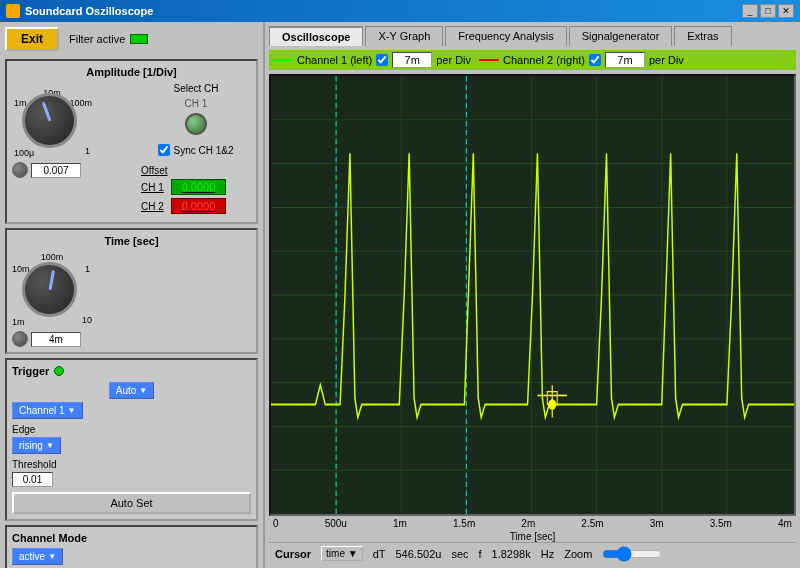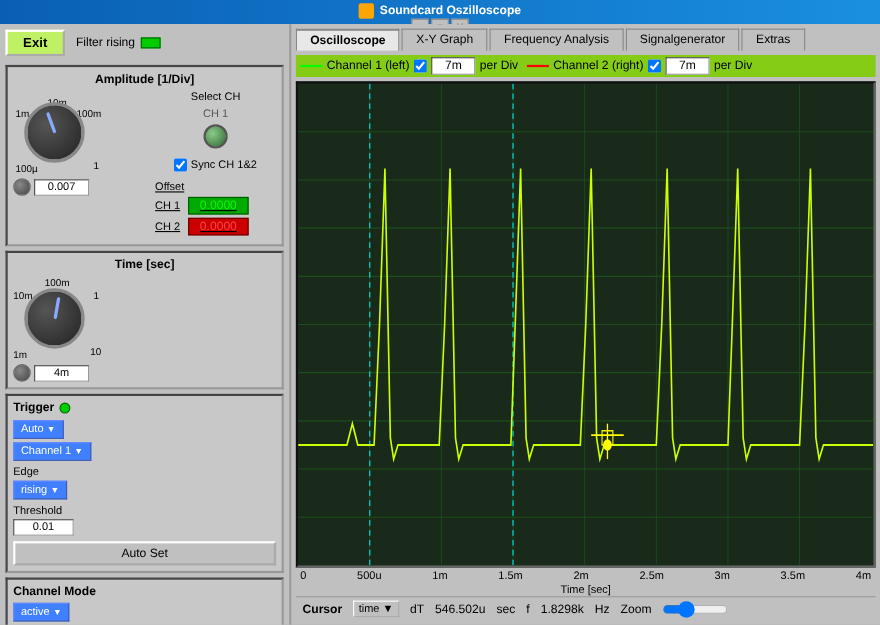--- a/index.html
+++ b/index.html
@@ -14,21 +14,20 @@
 
     
     .title-bar {
       background: linear-gradient(to right, #0a5fb4, #1a8fe0);
       color: white;
       padding: 3px 6px;
       display: flex;
       align-items: center;
       justify-content: space-between;
       height: 22px;
-      flex-direction: column;
     }
     .title-bar-left { display: flex; align-items: center; gap: 5px; font-size: 11px; font-weight: bold; }
     .title-icon { width: 14px; height: 14px; background: #ffa500; border-radius: 2px; }
     .title-controls { display: flex; gap: 2px; }
     .title-btn {
       width: 16px; height: 14px;
       background: #c0c0c0;
       border: 1px solid #888;
       display: flex; align-items: center; justify-content: center;
       font-size: 9px; cursor: pointer; color: black;
@@ -53,21 +52,21 @@
     }
 
     .top-controls {
       display: flex;
       align-items: center;
       gap: 10px;
       margin-bottom: 4px;
     }
 
     .exit-btn {
-      background: #bef264;
+      background: #eab308;
       border: 2px outset #fff;
       padding: 3px 14px;
       font-size: 12px;
       font-weight: bold;
       cursor: pointer;
     }
 
     .filter-active {
       display: flex;
       align-items: center;
@@ -391,21 +390,21 @@
   </div>
 </div>
 
 <div class="main-container">
 
   <div class="left-panel">
 
     <div class="top-controls">
       <button class="exit-btn">Exit</button>
       <div class="filter-active">
-        <span>Filter rising</span>
+        <span>Filter active</span>
         <div class="filter-led"></div>
       </div>
     </div>
 
     <div class="section-box">
       <div class="section-title">Amplitude [1/Div]</div>
       <div class="two-col">
         <div class="col-left">
           <div class="knob-container" style="position:relative; width:80px; height:75px;">
             <div style="position:absolute; top:5px; left:50%; transform:translateX(-50%); font-size:9px;">10m</div>
@@ -462,42 +461,42 @@
 
     </div>
 
     <div class="trigger-section">
       <div class="trigger-title-row">
         <span style="font-weight:bold; font-size:11px;">Trigger</span>
         <div class="trigger-led"></div>
       </div>
       <div style="display:flex; gap:8px;">
         <div style="flex:1;">
-          <div class="trigger-dropdown" style="margin-bottom:3px;">
+          <div class="trigger-dropdown" style="margin-bottom:3px;justify-content:center;">
             <button class="dropdown-btn">
               <span>Auto</span>
               <span class="dropdown-arrow">▼</span>
             </button>
           </div>
           <div class="trigger-dropdown" style="margin-bottom:5px;">
             <button class="dropdown-btn">
               <span>Channel 1</span>
               <span class="dropdown-arrow">▼</span>
             </button>
           </div>
           <div style="font-size:10px; margin-bottom:2px;">Edge</div>
           <div class="trigger-dropdown" style="margin-bottom:5px;">
             <button class="dropdown-btn">
               <span>rising</span>
               <span class="dropdown-arrow">▼</span>
             </button>
           </div>
           <div style="font-size:10px; margin-bottom:2px;">Threshold</div>
           <div class="threshold-row">
-            <input class="small-input" type="text" style="width: 55px;" value="0.01">
+            <input class="small-input" type="text" style="width: 41px;" value="0.01">
           </div>
           <button class="auto-set-btn">Auto Set</button>
         </div>
       </div>
     </div>
 
     <div class="channel-mode-section">
       <div style="font-weight:bold; font-size:11px; margin-bottom:4px;">Channel Mode</div>
       <button class="dropdown-btn">
         <span>active</span>

